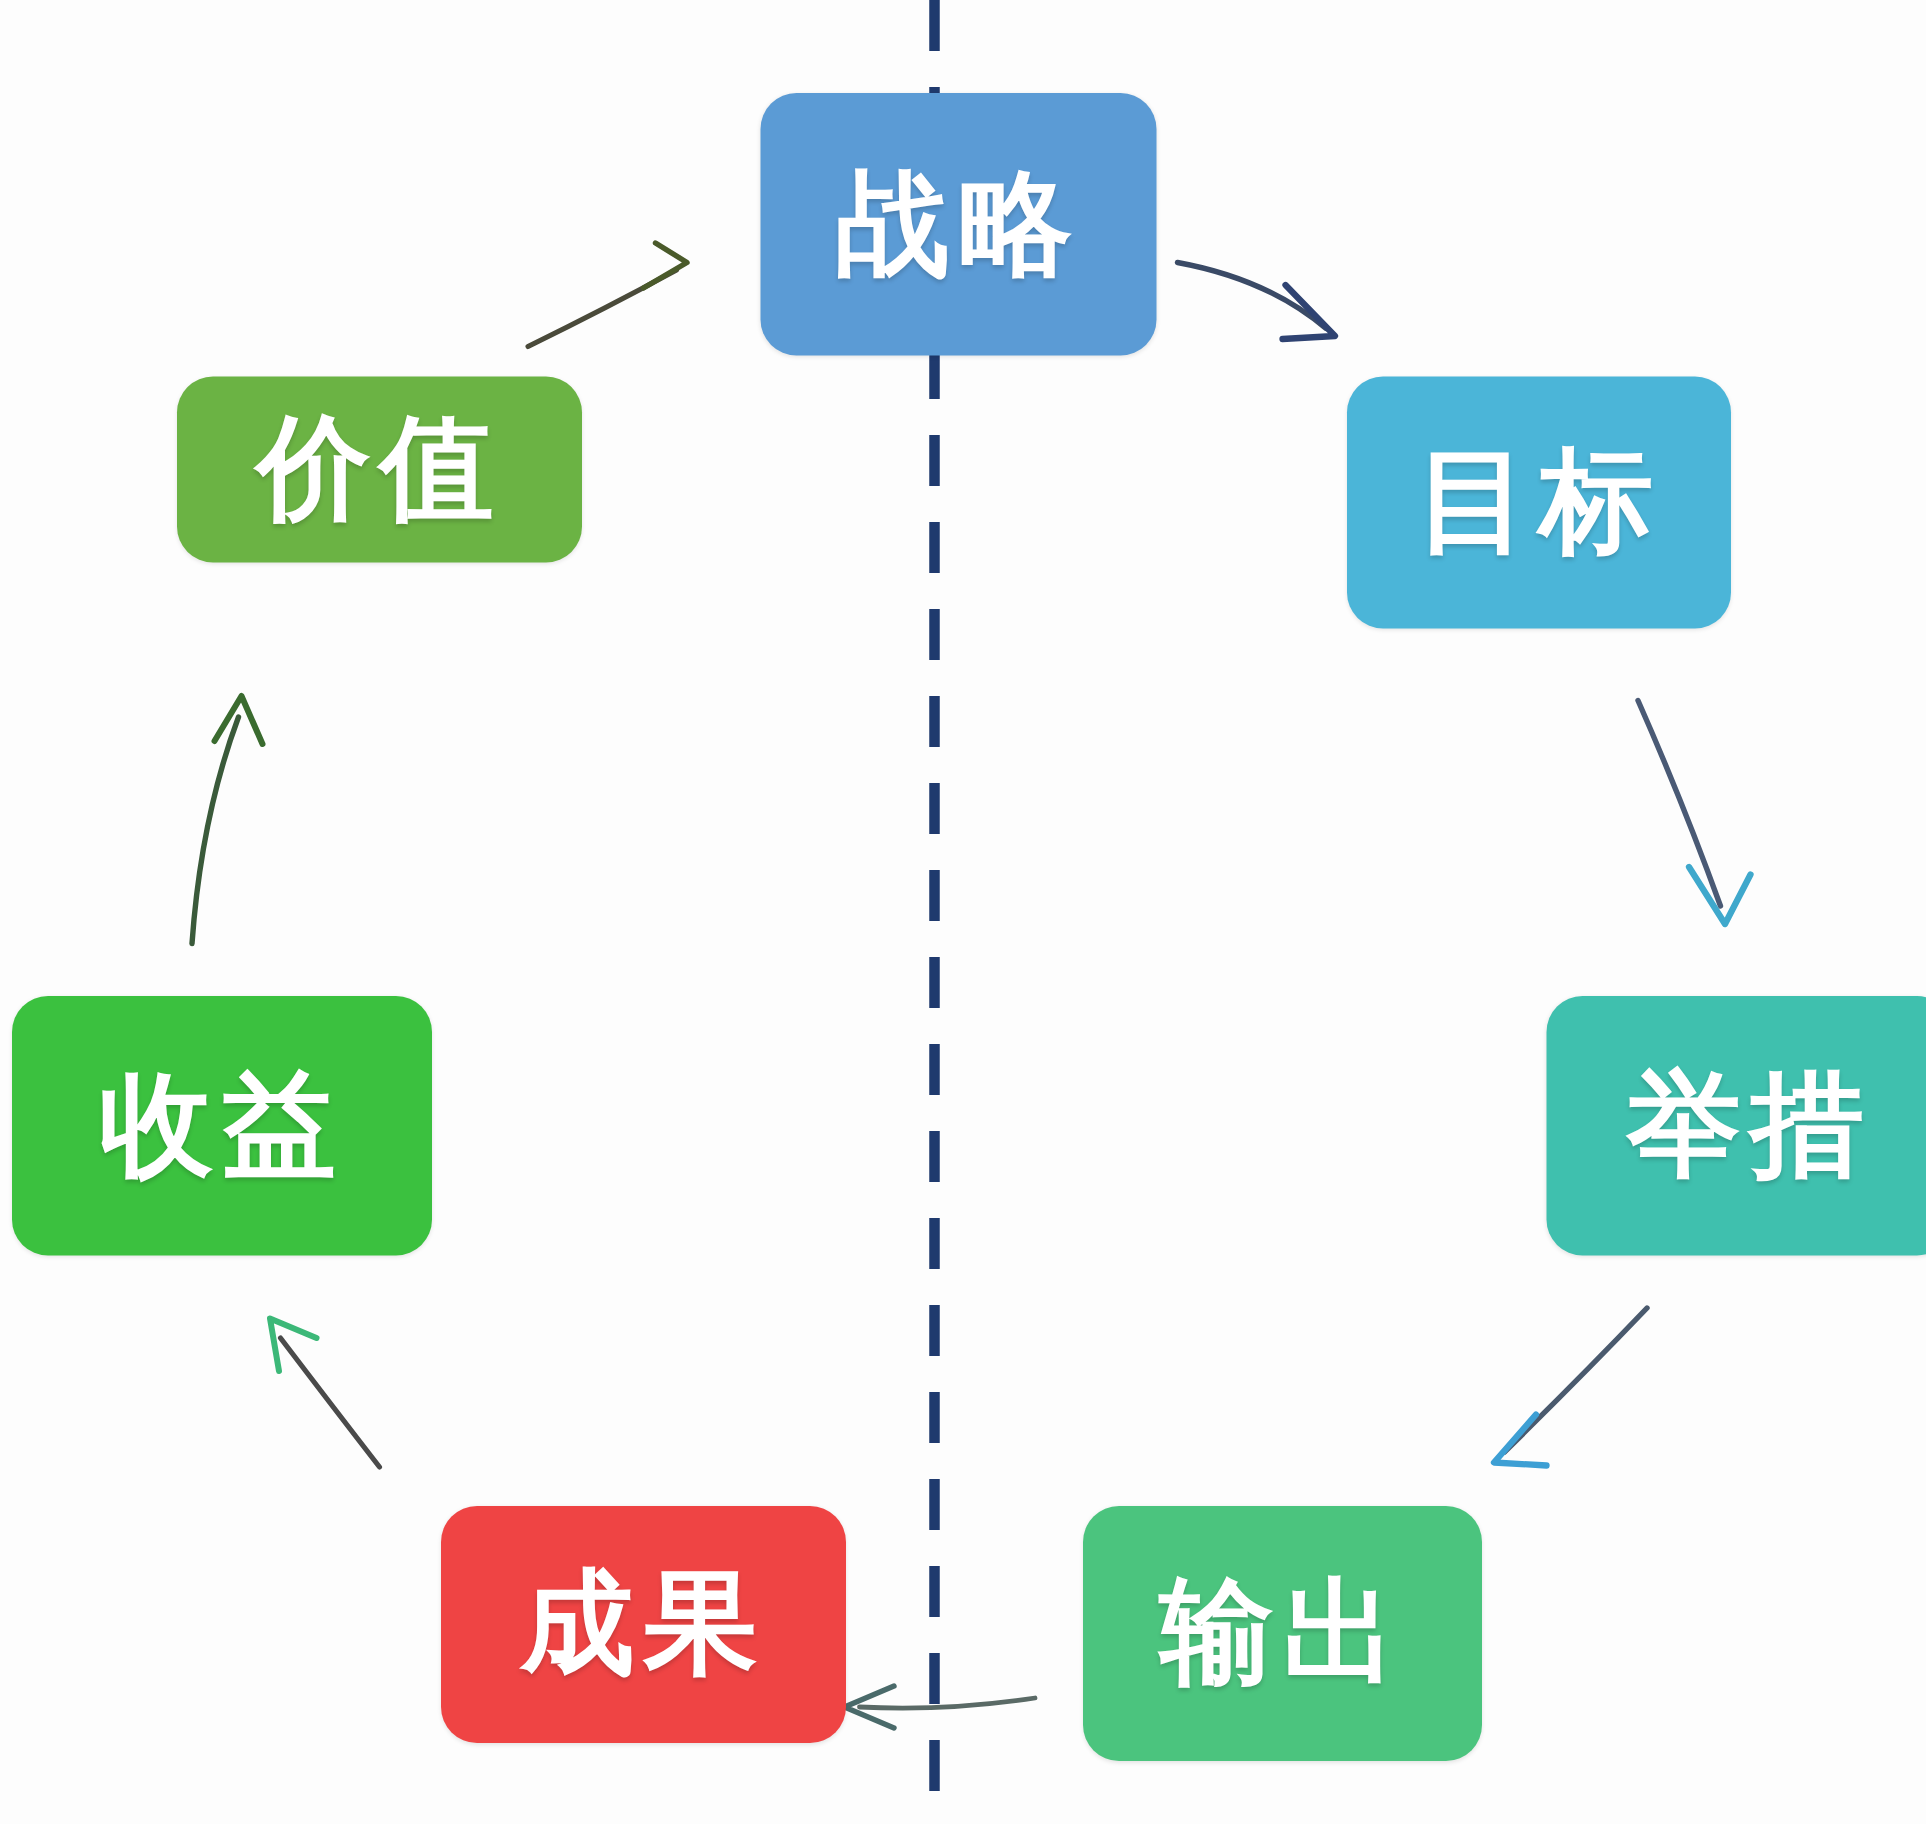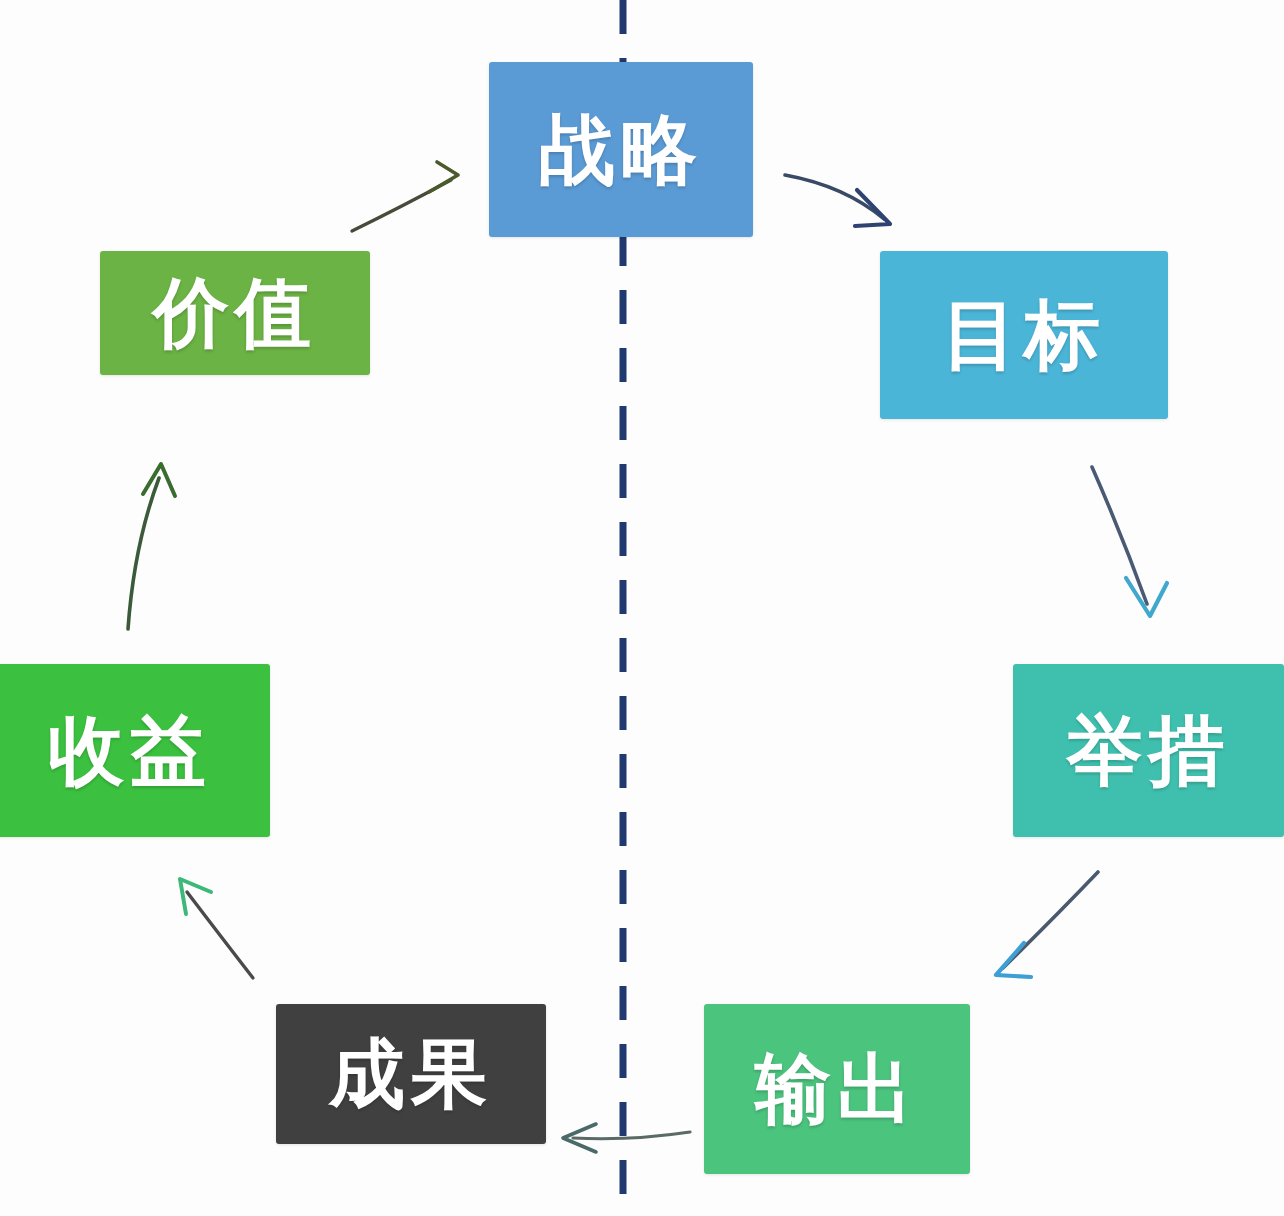--- a/index.html
+++ b/index.html
@@ -23,23 +23,24 @@
     top: 0;
     width: 1284px;
     height: 1216px;
     pointer-events: none;
   }
   .node {
     position: absolute;
     display: flex;
     align-items: center;
     justify-content: center;
-    border-radius: 3px;
+    border-radius: 24px;
     box-sizing: border-box;
     box-shadow: 0 1px 3px rgba(0,0,0,0.10);
+    margin-left: 18px;
   }
   .node-label {
     color: #ffffff;
     font-weight: 600;
     font-size: 76px;
     letter-spacing: 6px;
     line-height: 1;
     text-shadow: 0 2px 3px rgba(0,0,0,0.18);
     white-space: nowrap;
     user-select: none;
@@ -87,33 +88,33 @@
     <g>
       <path d="M 128,629 Q 134,545 159,478" fill="none" stroke="#3A5A3A" stroke-width="3.6" stroke-linecap="round"></path>
       <path d="M 143,494 L 161,464 L 175,496" fill="none" stroke="#3A6B2F" stroke-width="4.0" stroke-linecap="round" stroke-linejoin="round"></path>
     </g>
   </svg>
 
   <div class="node" style="left:489px; top:62px; width:264px; height:175px; background:#5B9BD5;">
     <span class="node-label">战略</span>
   </div>
 
-  <div class="node" style="left:880px; top:251px; width:288px; height:168px; background:#4BB5D8;">
+  <div class="node" style="left:880px; top:251px; width:256px; height:168px; background:#4BB5D8;">
     <span class="node-label">目标</span>
   </div>
 
   <div class="node" style="left:1013px; top:664px; width:271px; height:173px; background:#3FC0AE;">
     <span class="node-label">举措</span>
   </div>
 
   <div class="node" style="left:704px; top:1004px; width:266px; height:170px; background:#4BC47E;">
     <span class="node-label">输出</span>
   </div>
 
-  <div class="node" style="left:276px; top:1004px; width:270px; height:140px; background:#404040;">
+  <div class="node" style="left:276px; top:1004px; width:270px; height:158px; background:#ef4444;">
     <span class="node-label">成果</span>
   </div>
 
   <div class="node" style="left:-10px; top:664px; width:280px; height:173px; background:#3BC13F;">
     <span class="node-label">收益</span>
   </div>
 
   <div class="node" style="left:100px; top:251px; width:270px; height:124px; background:#6BB344;">
     <span class="node-label">价值</span>
   </div>

